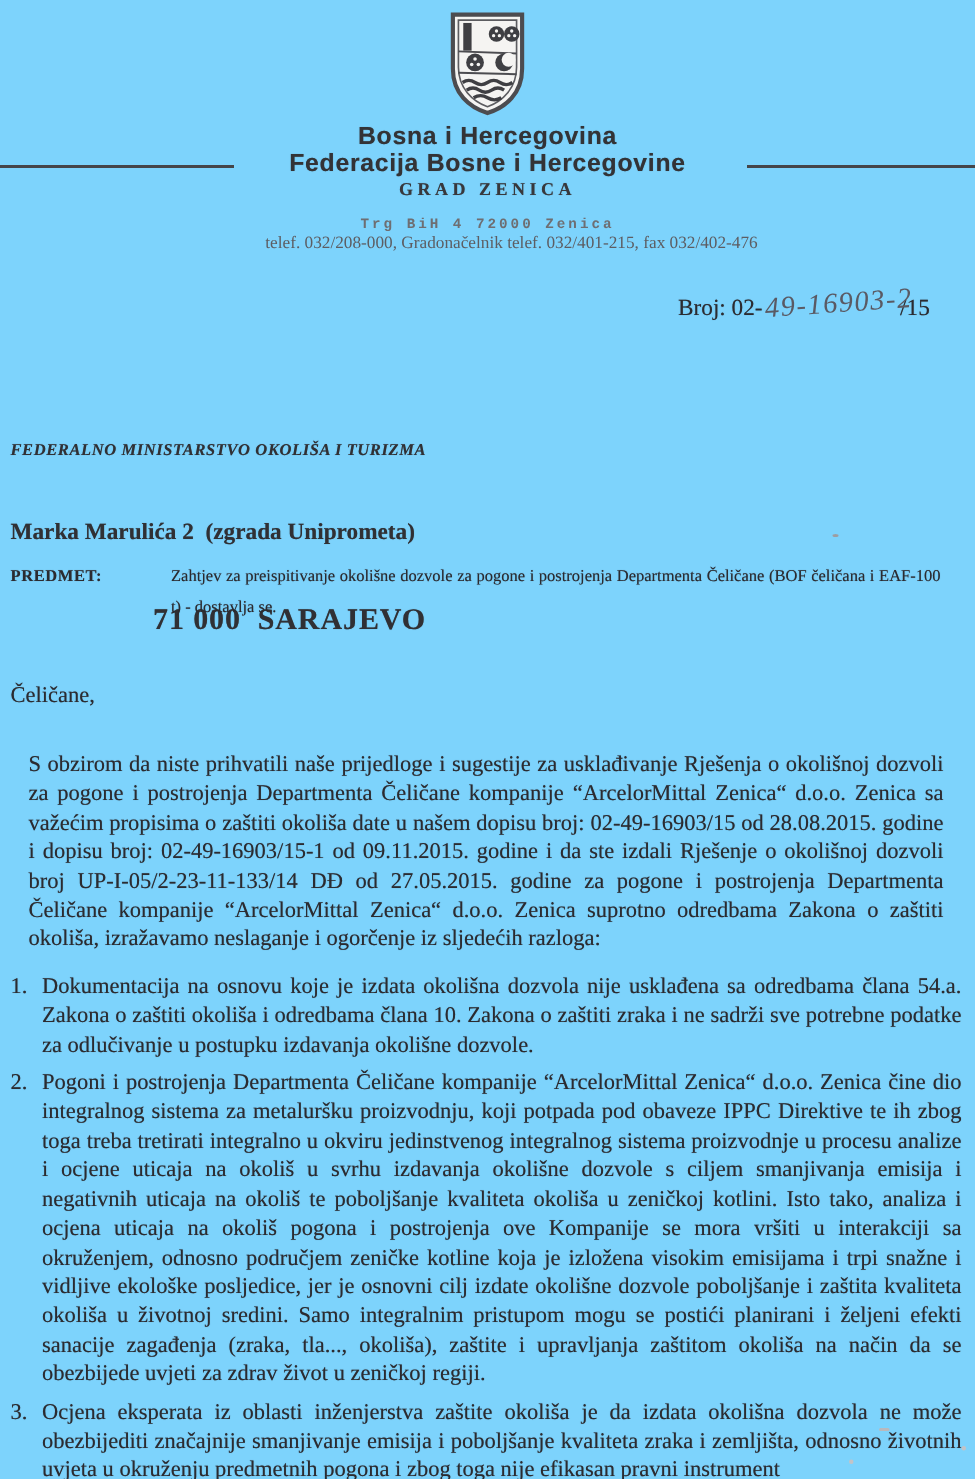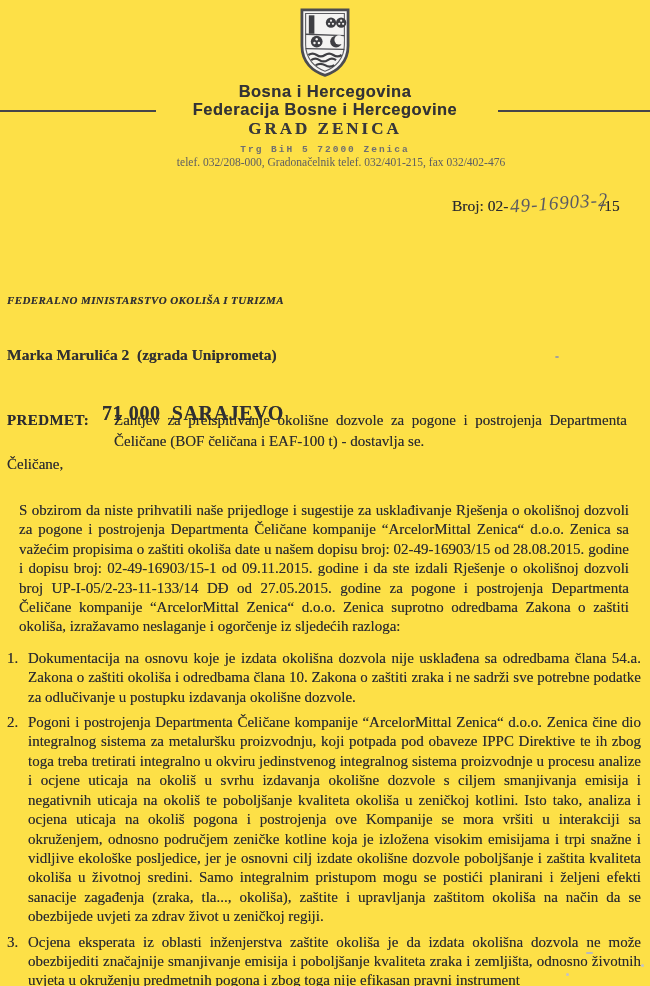--- a/index.html
+++ b/index.html
@@ -1,35 +1,35 @@
 <!DOCTYPE html>
 <html lang="bs"><head>
 <meta charset="utf-8">
 <style>
   html,body{margin:0;padding:0;background:#e8e8e8;}
   .page{
     position:relative;
     width:650px;height:986px;
     margin:0 auto;
-    background:#fde047;
+    background:#7dd3fc;
     overflow:hidden;
     font-family:"Liberation Serif", serif;
     color:#2b2b30;
   }
   .soft{ text-shadow:0 0 .5px rgba(40,40,45,.55); }
 
   
   .crest-wrap{ position:absolute; top:7px; left:0; right:0; text-align:center; }
   .crest-wrap svg{ display:inline-block; }
 
   .hdr{ position:absolute; left:0; right:0; text-align:center;
         font-family:"Liberation Sans", sans-serif; font-weight:bold; color:#333336; }
   .hdr-country{ top:82px;  font-size:16.5px; letter-spacing:.5px; }
   .hdr-fed{ top:100px; font-size:16.5px; letter-spacing:.5px; }
-  .hdr-city{ top:119px; font-family:"Liberation Serif", serif; font-size:17px;
+  .hdr-city{ top:119px; font-family:"Liberation Serif", serif; font-size:12px;
              letter-spacing:3px; color:#38383c; }
   .rule{ position:absolute; top:110px; height:2px; background:#454549; }
   .rule-left{ left:0;  width:156px; }
   .rule-right{ right:0; width:152px; }
 
   .hdr-addr{ position:absolute; top:144px; left:0; right:0; text-align:center;
              font-family:"Liberation Mono", monospace; font-size:9.5px;
              letter-spacing:2px; color:#6e6e72; font-weight:bold; }
   .hdr-contacts{ position:absolute; top:156px; left:0; right:0; text-align:center;
                  font-size:11.5px; color:#5d5d62;padding-left:32px; }
@@ -51,21 +51,21 @@
 
   
   .recipient{ position:absolute; top:258px; left:7px; font-weight:bold; color:#303034;
               white-space:pre-wrap; }
   .recipient .r1{ font-size:11px; letter-spacing:.4px; margin:0 0 4px 0;font-style:italic; }
   .recipient .r2{ font-size:15.5px; margin:0 0 2px 0; }
   .recipient .r3{ font-size:20px; letter-spacing:.6px;text-align:right; }
 
   
   .subject{ position:absolute; top:374px; left:7px; right:23px; display:flex;
-            font-size:15px; line-height:21px;margin-top:36px; }
+            font-size:11px; line-height:21px; }
   .subject .lbl{ font-weight:bold; flex:0 0 107px; letter-spacing:.4px; }
   .subject .txt{ flex:1; text-align:justify; }
 
   
   .salutation{ position:absolute; top:456px; left:7px; font-size:15px; }
 
   .body-flow{ position:absolute; top:489px; left:7px; right:9px;
               font-size:15px; line-height:19.4px; }
   .intro{ text-align:justify; margin:12px; }
   .item{ display:flex; margin-top:6px; }
@@ -119,21 +119,21 @@
       <path d="M17 57.5 q4.5 -3 9 0 t9 0 t9 0" fill="none" stroke="#3f3f43" stroke-width="2.4"></path>
       <path d="M22 63 q5 -3 10 0 t10 0" fill="none" stroke="#3f3f43" stroke-width="2.4"></path>
     </svg>
   </div>
 
   <div class="hdr hdr-country soft">Bosna i Hercegovina</div>
   <div class="rule rule-left"></div>
   <div class="rule rule-right"></div>
   <div class="hdr hdr-fed soft">Federacija Bosne i Hercegovine</div>
   <div class="hdr hdr-city soft">GRAD  ZENICA</div>
-  <div class="hdr-addr">Trg BiH 5 72000 Zenica</div>
+  <div class="hdr-addr">Trg BiH 4 72000 Zenica</div>
   <div class="hdr-contacts">telef. 032/208-000, Gradonačelnik telef. 032/401-215, fax 032/402-476</div>
 
   <div class="ref">
     <div>
       <span class="soft">Broj: 02-</span><span class="handwriting">49-16903-2</span><span class="ref-suffix soft">/15</span>
     </div>
   </div>
 
   <div class="recipient">
     <div class="r1 soft">FEDERALNO MINISTARSTVO OKOLIŠA I TURIZMA</div>

